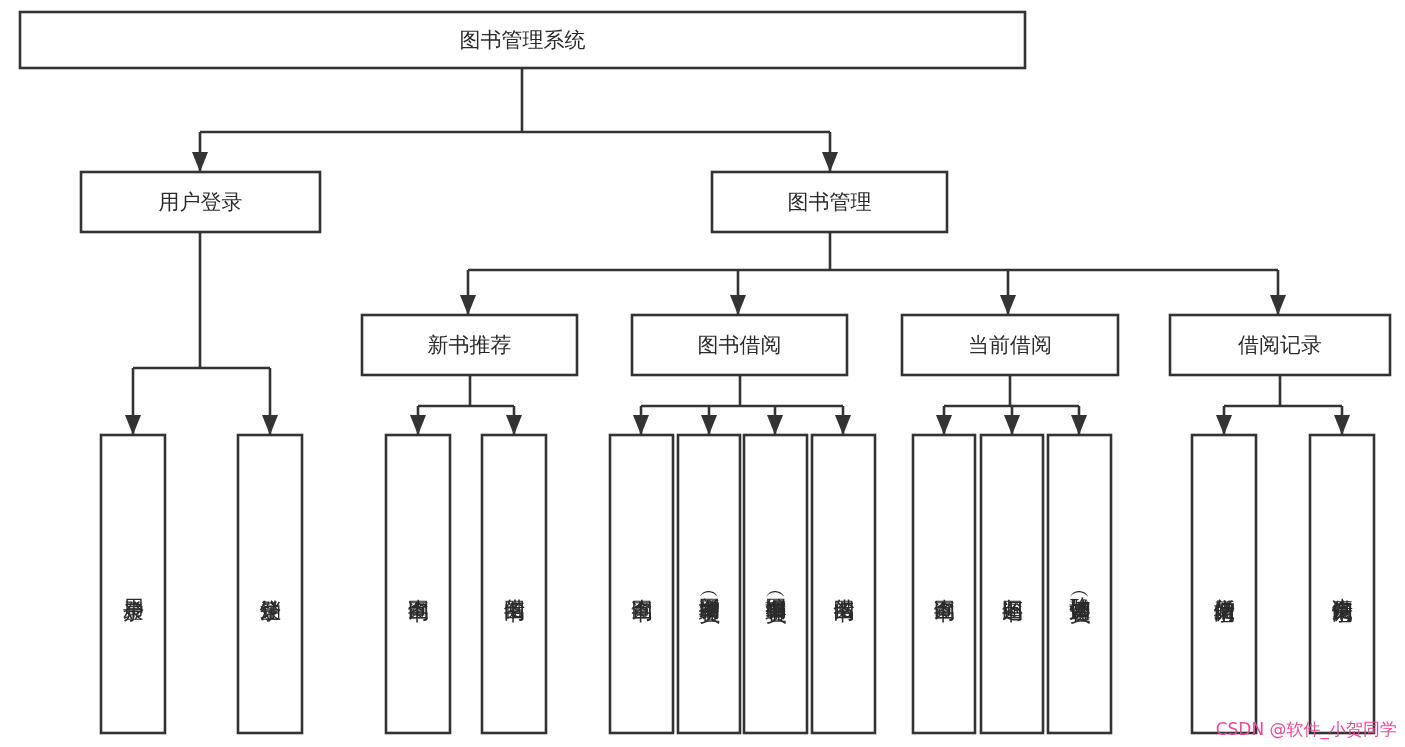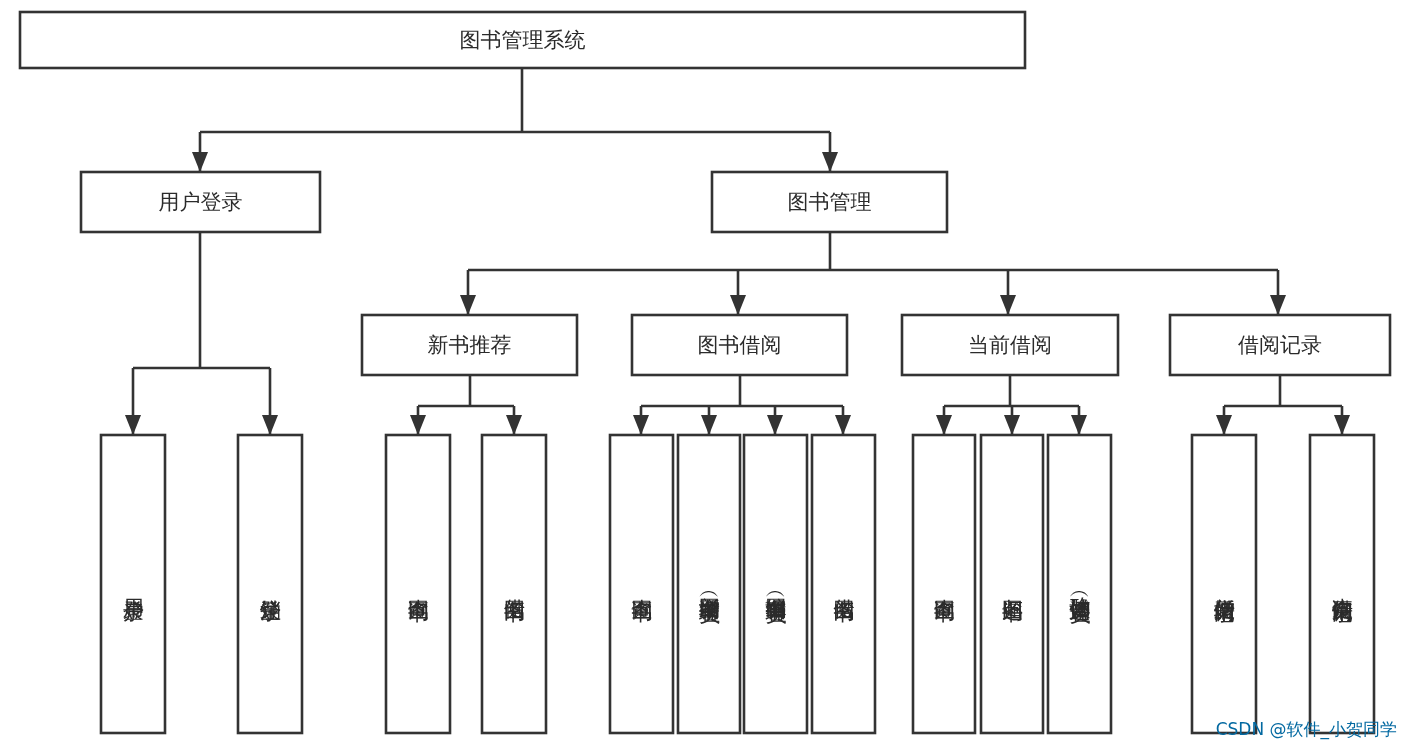--- a/index.html
+++ b/index.html
@@ -65,21 +65,21 @@
     text-align: center;
     pointer-events: none;
     white-space: nowrap;
   }
   .watermark {
     position: absolute;
     right: 8px;
     bottom: 6px;
     font-family: "DejaVu Sans", "Liberation Sans", sans-serif;
     font-size: 17px;
-    color: #0369a1;
+    color: #ec4899;
     white-space: nowrap;
   }
 </style>
 </head>
 <body>
 
 <div id="diagram-root">
   <svg id="diagram-svg" viewBox="0 0 1405 747" xmlns="http://www.w3.org/2000/svg">
     <g id="connectors-layer">
         <line x1="522" y1="68" x2="522" y2="132" class="connector"></line>

